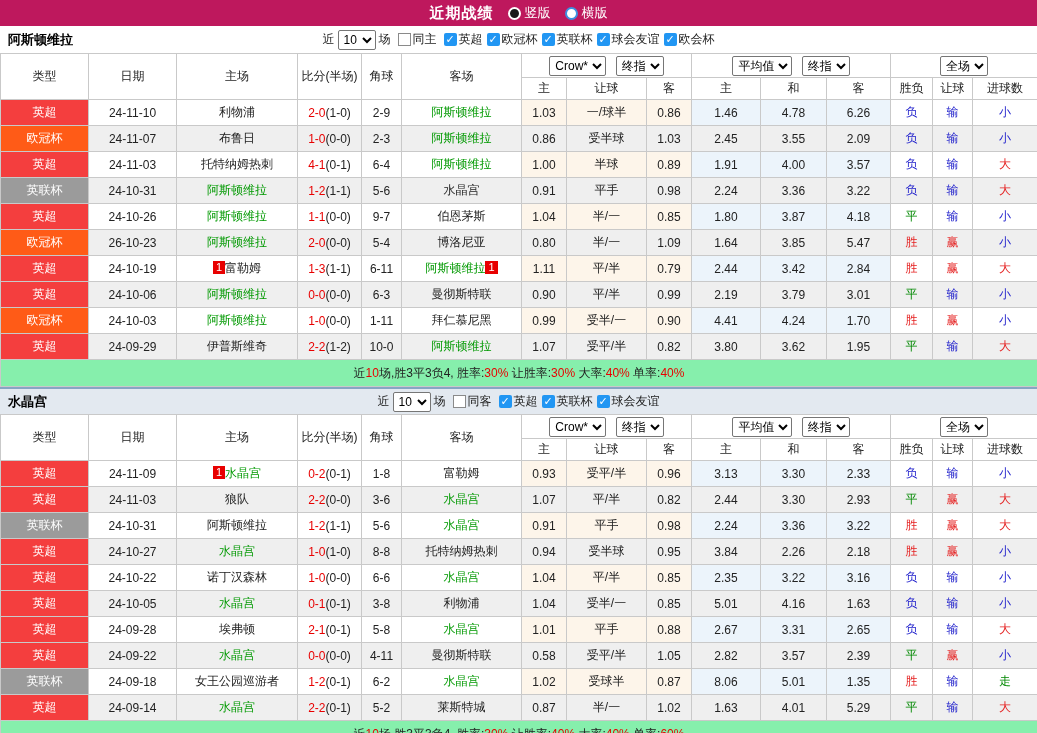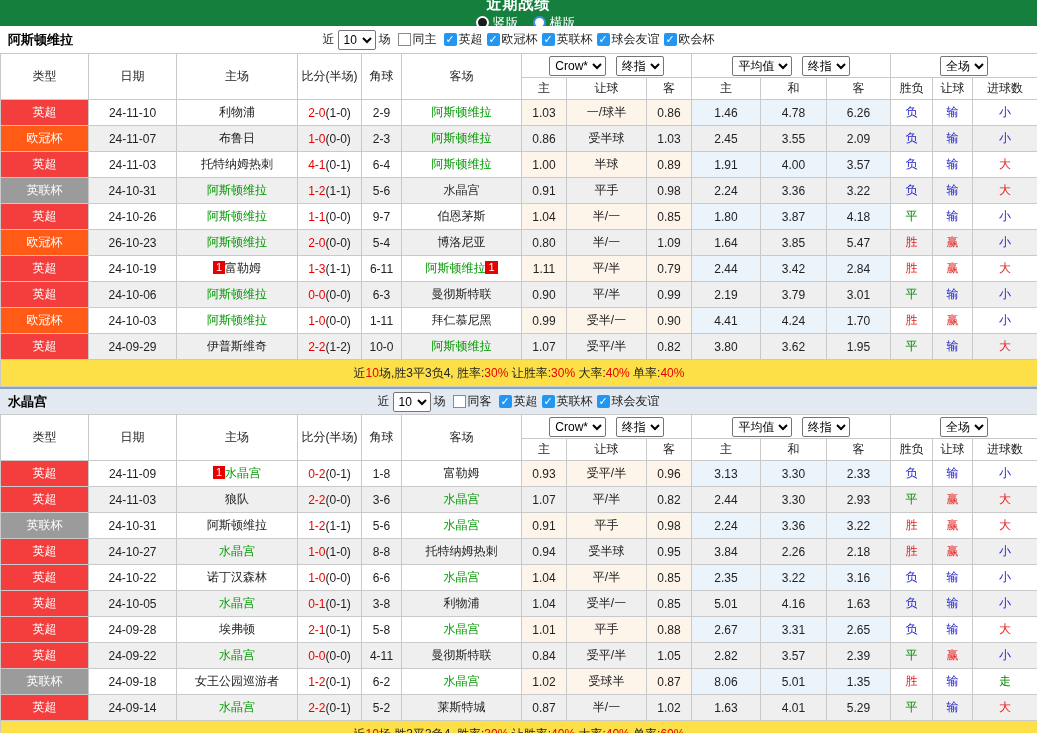--- a/index.html
+++ b/index.html
@@ -24,28 +24,28 @@
   th,td{border:1px solid #c9c9c9;text-align:center;height:25px;padding:0;overflow:hidden;white-space:nowrap;font-weight:normal;font-size:12px;}
   thead th{background:#fff;}
   .dropdown-row th{height:23px;}
   .dropdown-row select{margin:0 3px;}
   .sub-row th{height:21px;}
   tbody tr.alt td{background:#efefef;}
   tbody tr.base td{background:#fff;}
   tbody tr.base td.oddsCol{background:#fdf5ea;}
   tbody tr.base td.avgCol{background:#ecf4fb;margin-top:48px;}
   td.leagueCell{color:#fff;}
-  .summary-cell{height:26px;background:#fde047;text-align:center;}
+  .summary-cell{height:26px;background:#86efac;text-align:center;}
   .red{color:#e80000;}
   .badge1{display:inline-block;background:#e80000;color:#fff;font-size:11px;line-height:13px;padding:0 3px;vertical-align:1px;}
 </style>
 </head>
 <body>
 
-<div class="title-bar" id="title-bar" style="background: #15803d; flex-direction: column;">
+<div class="title-bar" id="title-bar" style="background: #be185d;">
   <span class="title">近期战绩</span>
   <span class="radio-group">
     <label>
       <span class="radio sel"></span>
       <span>竖版</span>
     </label>
     <label>
       <span class="radio unsel"></span>
       <span>横版</span>
     </label>
@@ -504,21 +504,21 @@
           <td style="color: rgb(34, 34, 204);">输</td>
           <td style="color: rgb(229, 34, 34);">大</td>
         </tr>
         <tr class="alt">
           <td class="leagueCell" style="background: rgb(244, 62, 62);">英超</td>
           <td>24-09-22</td>
           <td><span style="color: rgb(0, 153, 0);">水晶宫</span></td>
           <td><span style="color: rgb(232, 0, 0);">0-0</span>(0-0)</td>
           <td>4-11</td>
           <td><span>曼彻斯特联</span></td>
-          <td class="oddsCol">0.84</td>
+          <td class="oddsCol">0.58</td>
           <td class="oddsCol">受平/半</td>
           <td class="oddsCol">1.05</td>
           <td class="avgCol">2.82</td>
           <td class="avgCol">3.57</td>
           <td class="avgCol">2.39</td>
           <td style="color: rgb(0, 136, 0);">平</td>
           <td style="color: rgb(229, 34, 34);">赢</td>
           <td style="color: rgb(34, 34, 204);">小</td>
         </tr>
         <tr class="base">

